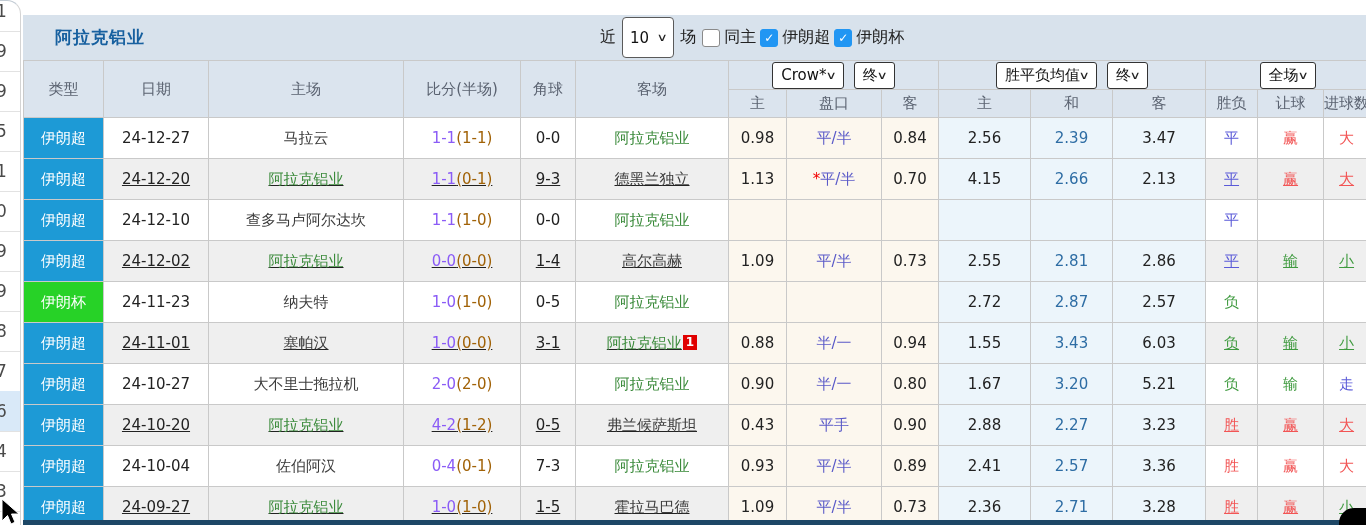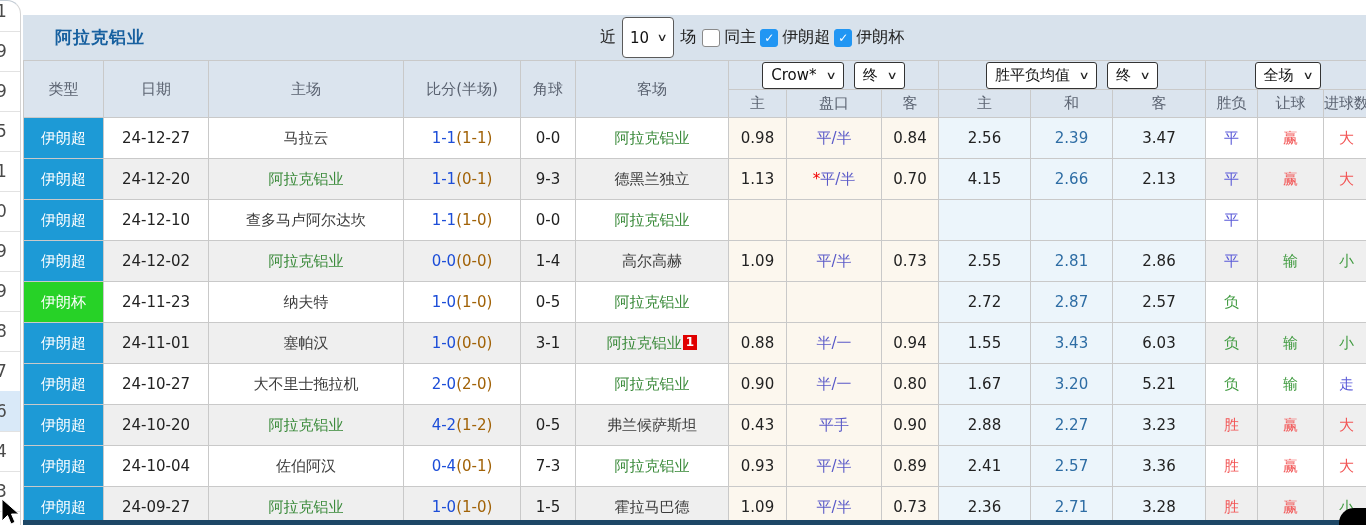--- a/index.html
+++ b/index.html
@@ -32,32 +32,32 @@
   .checkbox{width:16px;height:16px;border:1px solid #8a8a8a;border-radius:3px;background:#fff;
     display:inline-flex;align-items:center;justify-content:center;flex:0 0 auto;}
   .checkbox.checked{background:#2196f3;border-color:#2196f3;color:#fff;font-size:12px;font-weight:bold;}
   
   table{position:absolute;left:0;top:60px;width:1346px;border-collapse:collapse;table-layout:fixed;}
   th,td{border:1px solid #c9c9c9;text-align:center;padding:0;overflow:hidden;white-space:nowrap;}
   thead th{background:#dbe4ee;color:#5a6270;font-weight:normal;font-size:15px;}
   thead tr.sel-row-tr th{height:28px;}
   thead tr.sub-row-tr th{height:27px;}
   .sel-wrap{display:flex;justify-content:center;align-items:center;gap:10px;}
-  .hdr-select{display:inline-flex;align-items:center;gap:10px;background:#fff;border:1px solid #333;
+  .hdr-select{display:inline-flex;align-items:center;background:#fff;border:1px solid #333;
     border-radius:3px;height:25px;padding:0 8px;font-size:15px;color:#111;}
   tbody tr{height:41px;}
   tbody td{font-size:15px;color:#222;background:#fff;}
-  tbody tr.even td.st{background:#efefef;}
+  tbody tr.even td.st{background:#efefef;text-decoration:underline;}
   td.cream{background:#fcf7ee !important;}
   td.ablue{background:#ecf5fb !important;}
   td.type-league{background:#1d9ad6 !important;color:#fff;}
   td.type-cup{background:#27d227 !important;color:#fff;}
   .team-self{color:#3a8a3a;}
   .team-opp{color:#3c3c3c;}
-  .score-main{color:#1d4ed8;}
+  .score-main{color:#8b5cf6;}
   .score-half{color:#a16207;}
   .hcp{color:#5a5ac8;}
   .hcp-star{color:#f20000;}
   .avg-mid{color:#2e6da4;}
   .card-badge{display:inline-block;background:#e00000;color:#fff;font-size:12px;font-weight:bold;
     padding:0 3px;margin-left:1px;line-height:15px;vertical-align:2px;}
   
   .bottom-bar{position:absolute;left:23px;right:0;top:520px;height:5px;background:#1d4766;}
   .corner-black{position:absolute;right:0;top:508px;width:27px;height:17px;background:#000;border-top-left-radius:15px;}
   .cursor{position:absolute;left:-2px;top:497px;}

